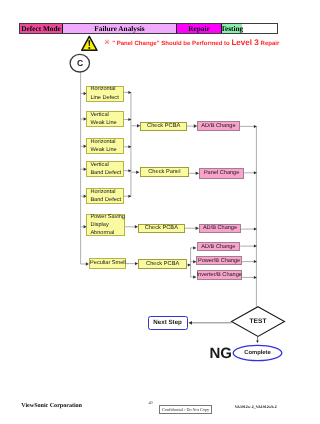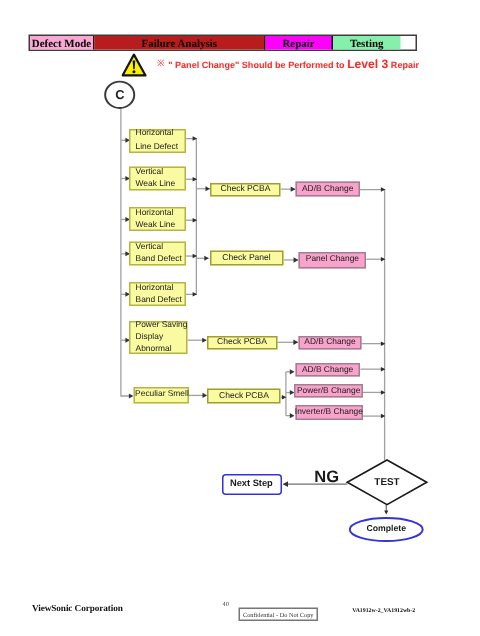--- a/index.html
+++ b/index.html
@@ -31,21 +31,21 @@
        align-items:center;justify-content:center;}
   .mid span{font-size:5.7px;color:#1a1a1a;white-space:nowrap;}
   .pk{background:#f9a2cb;border:1.1px solid #a08090;display:flex;
       align-items:center;justify-content:center;}
   .pk span{font-size:5.6px;color:#1a1a1a;white-space:nowrap;}
 
   .nextstep{position:absolute;box-sizing:border-box;border:1.35px solid #3333dd;
        border-radius:2.5px;background:#fff;display:flex;align-items:center;justify-content:center;}
   .nextstep span{font-size:6.2px;color:#1a1a1a;font-weight:bold;}
 
-  .nglbl{position:absolute;font-size:11px;font-weight:bold;color:#1a1a1a;}
+  .nglbl{position:absolute;font-size:15px;font-weight:bold;color:#1a1a1a;margin-top:33px;}
 
   
   .vs{position:absolute;left:21.3px;top:403.2px;font-size:6.15px;font-weight:bold;color:#111;
       font-family:"Liberation Serif",serif;letter-spacing:-0.05px;}
   .pgn{position:absolute;left:148.4px;top:399.6px;font-size:4.2px;color:#444;
       font-family:"Liberation Serif",serif;}
   .conf{position:absolute;left:159px;top:405px;width:53px;height:9.4px;box-sizing:border-box;
       border:0.7px solid #777;display:flex;align-items:center;justify-content:center;
       font-size:4.2px;color:#333;font-family:"Liberation Serif",serif;}
   .docid{position:absolute;left:234.8px;top:404.6px;font-size:3.9px;font-weight:bold;color:#111;
@@ -55,24 +55,24 @@
   svg.testsvg{position:absolute;left:0;top:0;width:300px;height:424px;}
   .testlbl{position:absolute;font-size:6.6px;font-weight:bold;color:#1a1a1a;}
   .complbl{position:absolute;font-size:5.8px;font-weight:bold;color:#1a1a1a;}
 </style>
 </head>
 <body>
 
 <div class="page">
 
   <div class="hdr">
-    <div class="cell" style="width:43px;background:#f9a8d4">Defect Mode</div>
-    <div class="cell" style="width:114px;background:#b91c1c">Failure Analysis</div>
+    <div class="cell" style="width:43px;background:#ec4899">Defect Mode</div>
+    <div class="cell" style="width:114px;background:#f0abfc">Failure Analysis</div>
     <div class="cell" style="width:45px;background:#ff00ff">Repair</div>
-    <div class="cell" style="width:45px;background:#86efac">Testing</div>
+    <div class="cell" style="width:20px;background:#86efac">Testing</div>
   </div>
 
   <svg class="warnicon" width="17" height="17" viewBox="0 0 17 17">
     <path d="M8.3 1.4 L16.0 15.3 L0.7 15.3 Z" fill="#fbf000" stroke="#131313" stroke-width="1.45" stroke-linejoin="round"></path>
     <path d="M7.45 5.3 L9.15 5.3 L8.75 11.1 L7.85 11.1 Z" fill="#0d0d0d"></path>
     <circle cx="8.3" cy="12.9" r="1.0" fill="#0d0d0d"></circle>
   </svg>
 
   <div class="warnrow">
     <span class="warnsym" style="color:#ff2626">※</span>

